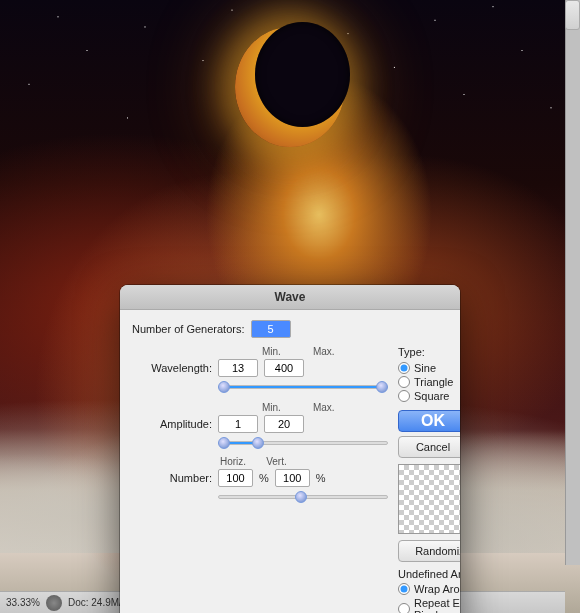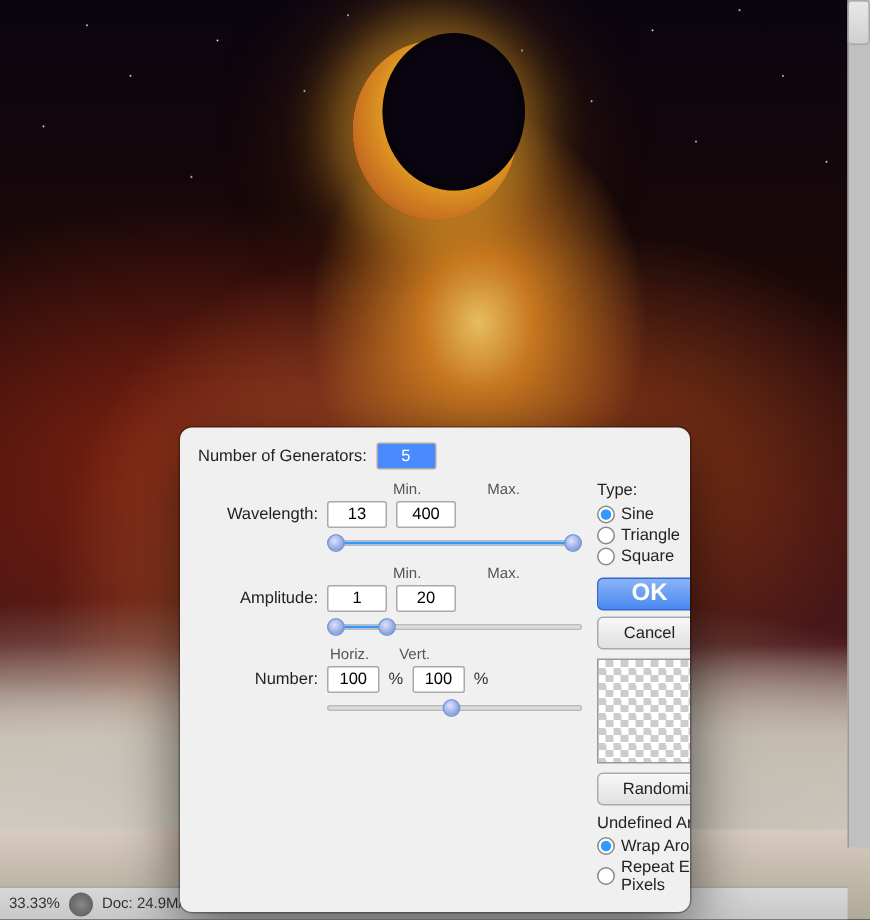--- a/index.html
+++ b/index.html
@@ -215,21 +215,21 @@
     }
 
     
     .section-wavelength {
       margin-bottom: 8px;
     }
 
     .min-max-header {
       display: flex;
       margin-left: 130px;
-      gap: 44px;
+      gap: 32px;
       font-size: 10px;
       color: #555;
       margin-bottom: 2px;
     }
 
     .slider-row {
       display: flex;
       align-items: center;
       gap: 6px;
       margin-bottom: 3px;
@@ -458,20 +458,21 @@
     <div class="scrollbar-thumb"></div>
   </div>
 
   <div class="status-bar">
     <span class="status-zoom">33.33%</span>
     <span class="status-icon"></span>
     <span class="status-doc">Doc: 24.9M/A</span>
   </div>
 
   <div class="dialog">
+    <div class="dialog-titlebar">Wave</div>
 
     <div class="dialog-body">
 
       <div class="row-generators">
         <label>Number of Generators:</label>
         <input class="input-generators" value="5" style="">
       </div>
 
       <div class="dialog-main">
         <div class="dialog-left">

